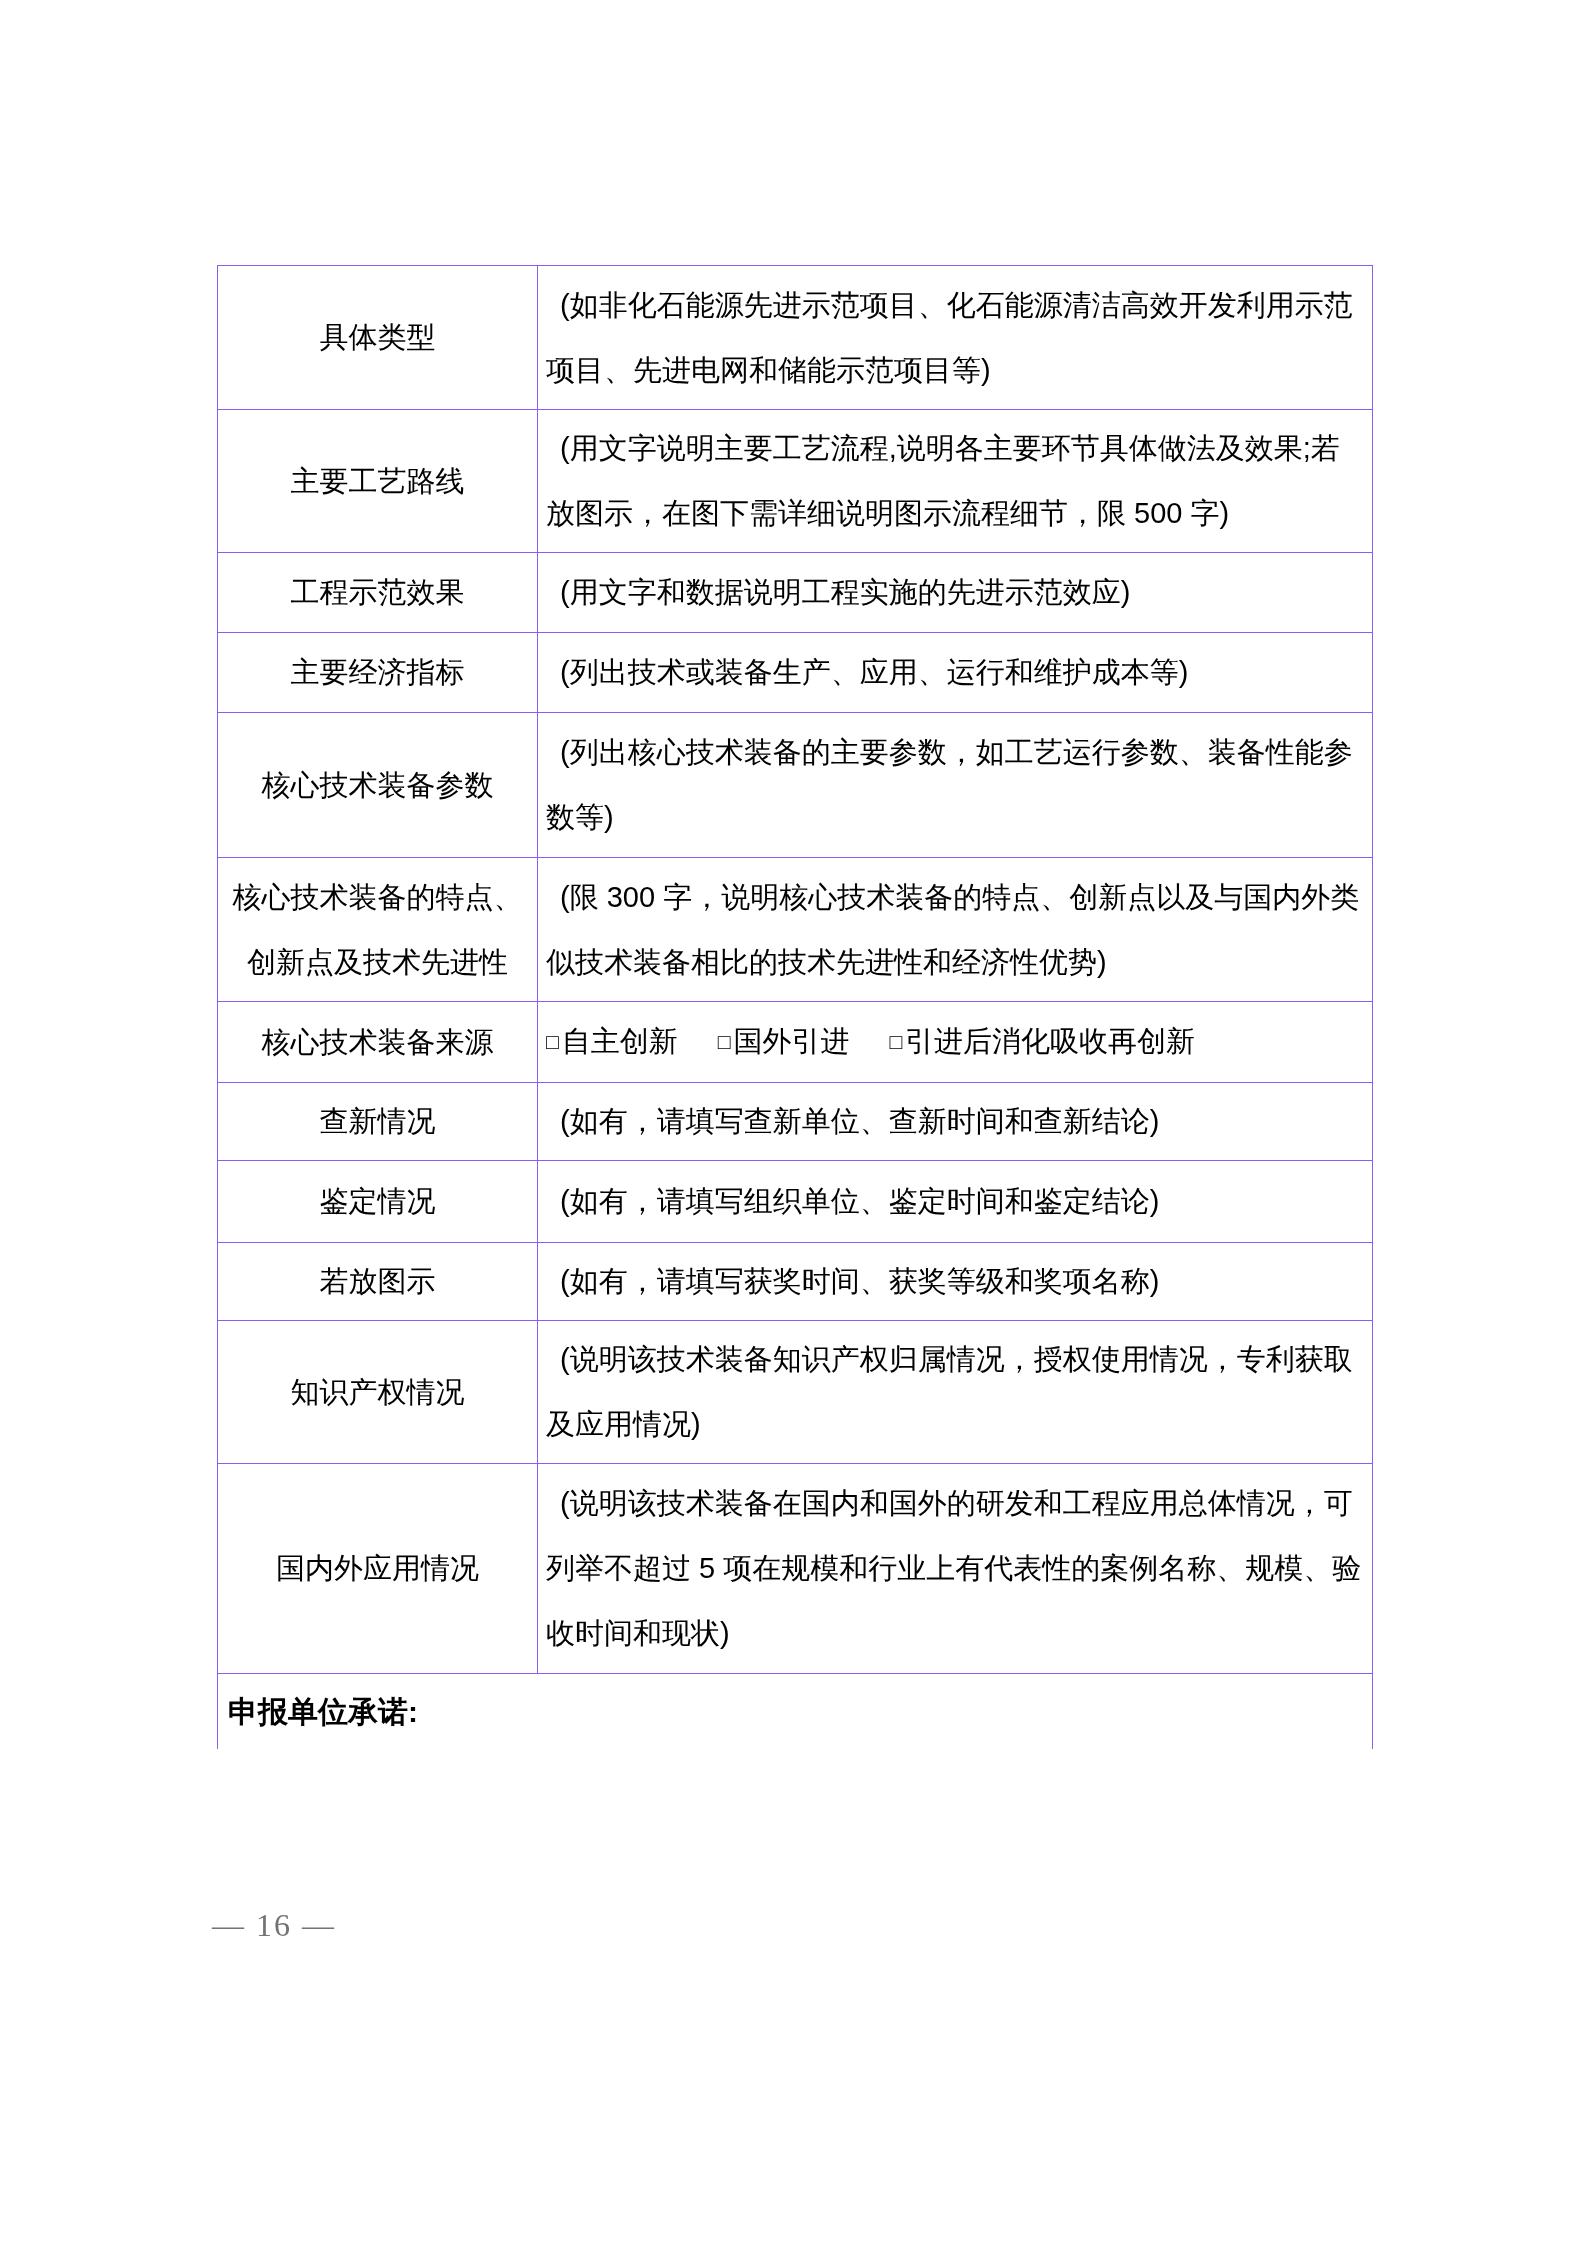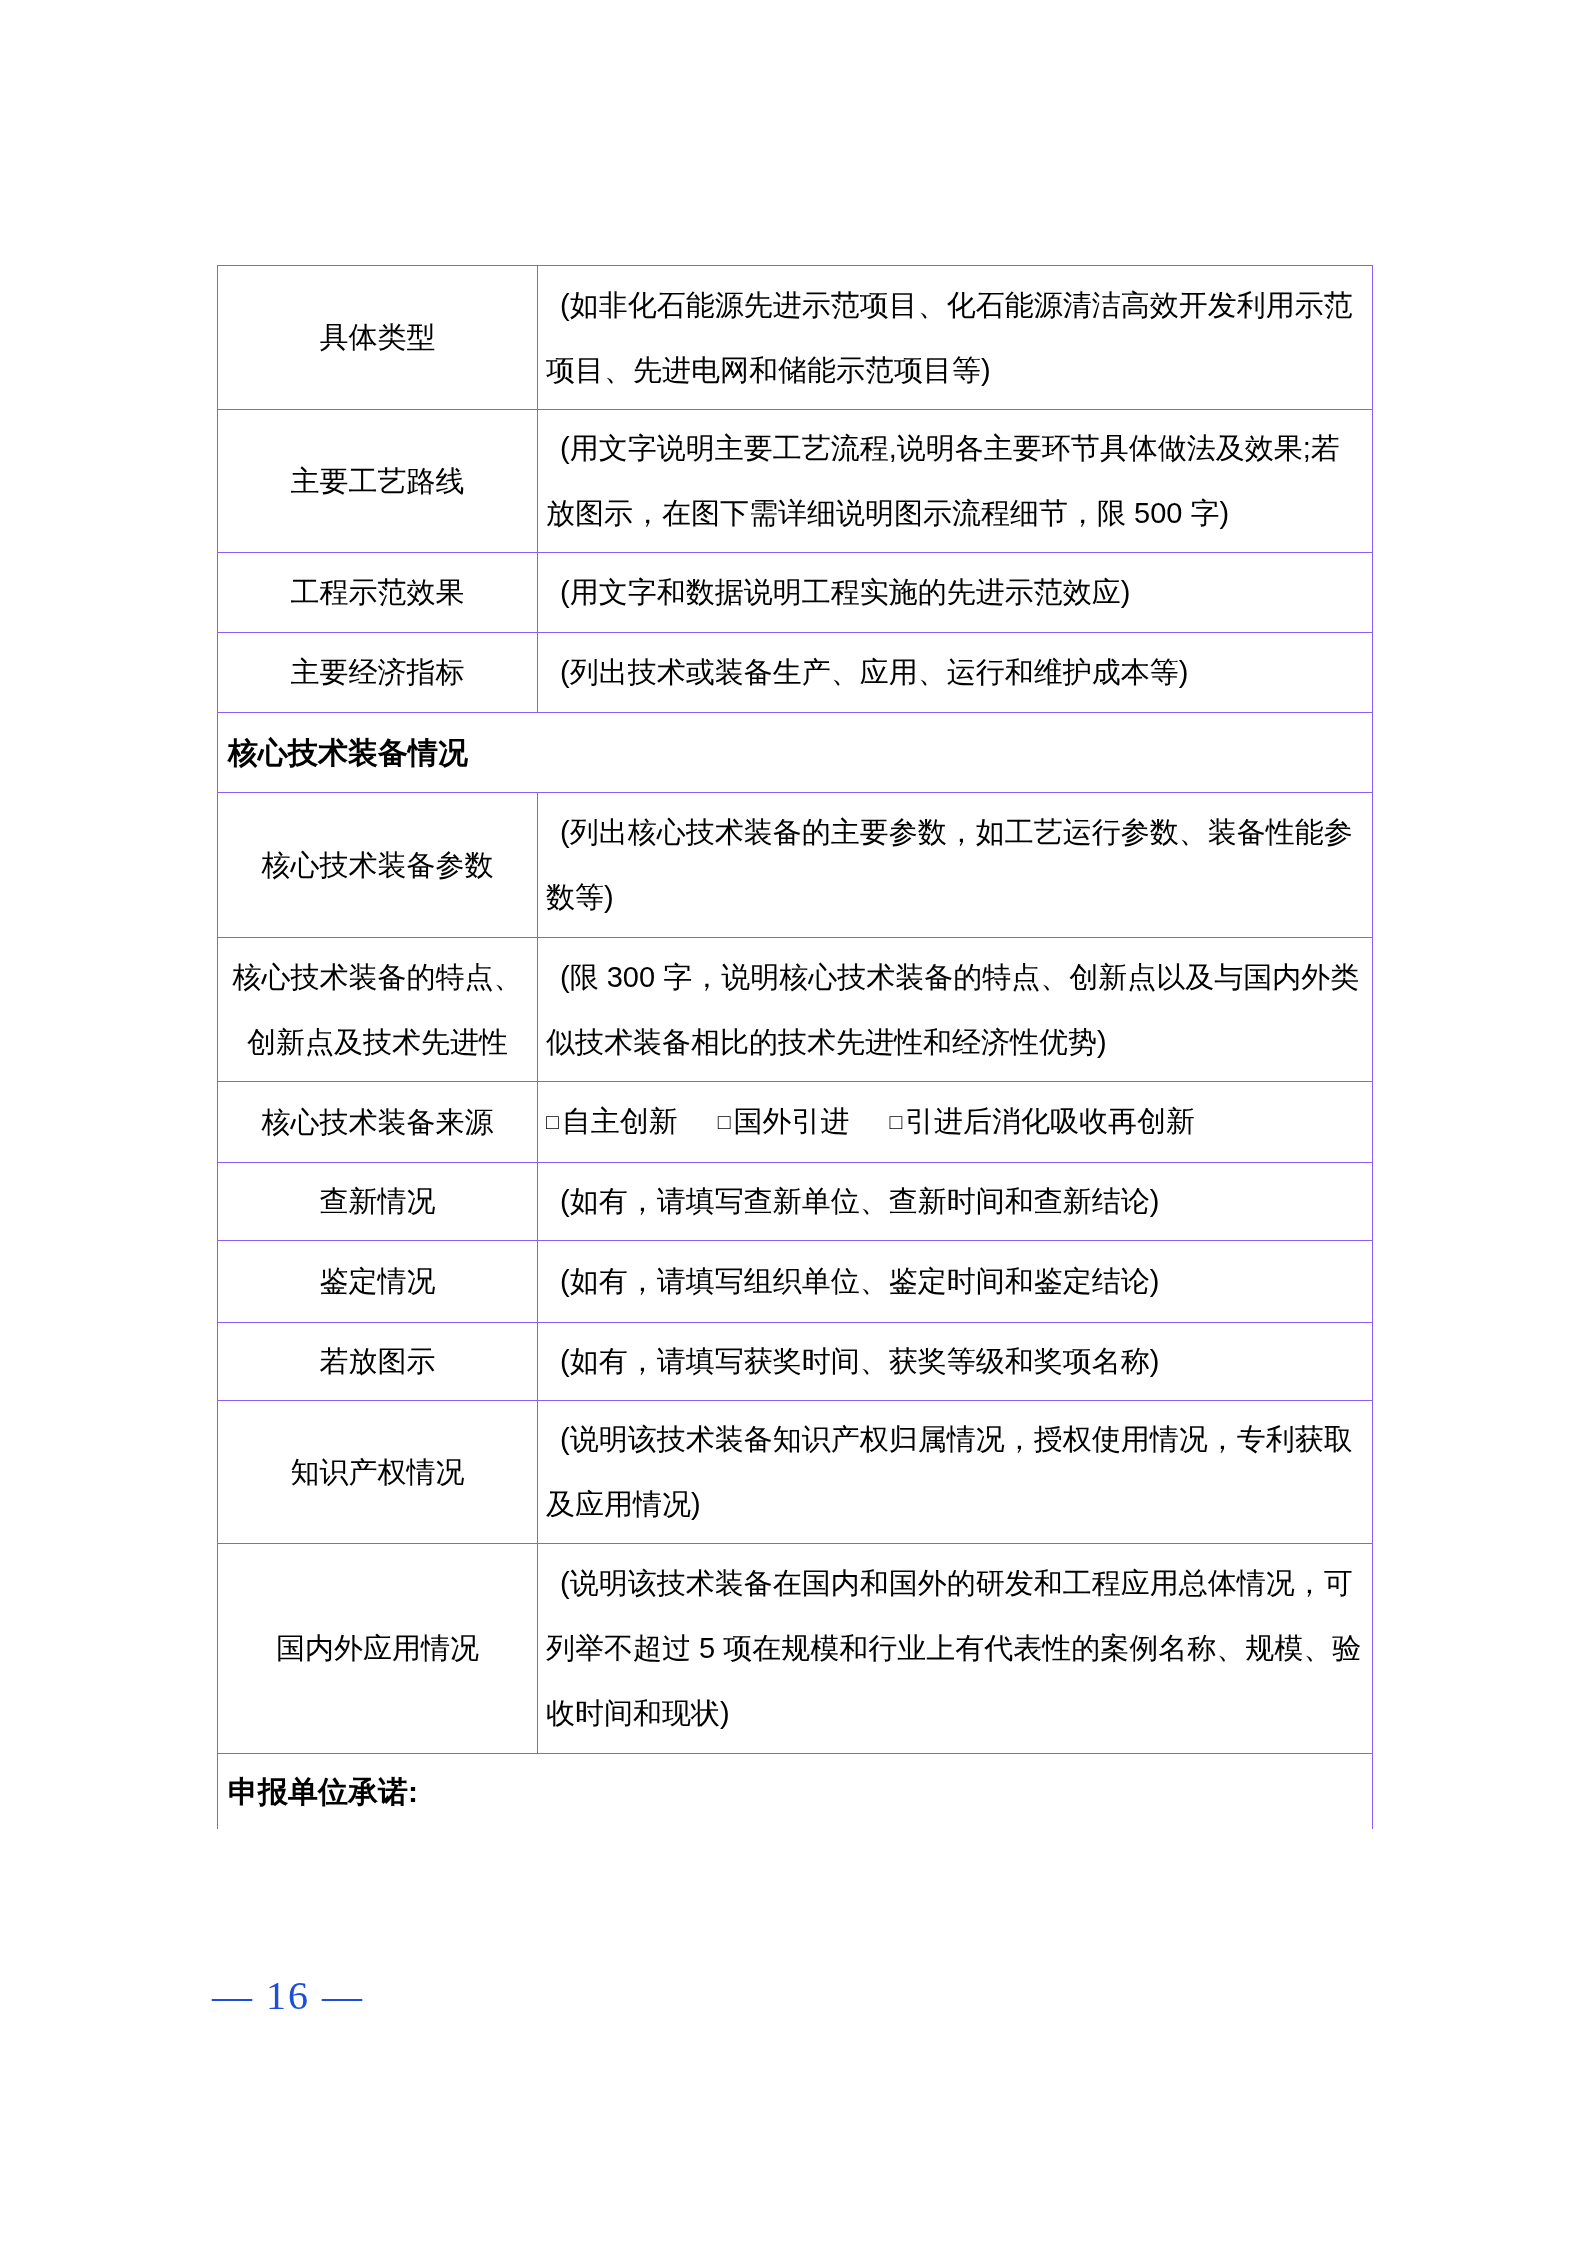--- a/index.html
+++ b/index.html
@@ -58,25 +58,25 @@
   }
   .checkbox-box {
     display: inline-block;
     font-size: 21px;
     margin-right: 3px;
     transform: translateY(-2px);
   }
   .page-number {
     position: absolute;
     left: 212px;
-    top: 1972px;
+    top: 1907px;
     font-family: "Liberation Serif", serif;
-    font-size: 40px;
+    font-size: 32px;
     letter-spacing: 2px;
-    color: #1d4ed8;
+    color: #737373;
   }
 </style>
 </head>
 <body>
 
 <div class="page">
 
   <table class="form-table">
     <colgroup>
       <col class="col-label">
@@ -91,23 +91,20 @@
           <td class="label-cell">主要工艺路线</td>
           <td class="desc-cell">(用文字说明主要工艺流程,说明各主要环节具体做法及效果;若放图示，在图下需详细说明图示流程细节，限 500 字)</td>
         </tr>
         <tr style="height: 80px;">
           <td class="label-cell">工程示范效果</td>
           <td class="desc-cell">(用文字和数据说明工程实施的先进示范效应)</td>
         </tr>
         <tr style="height: 80px;">
           <td class="label-cell">主要经济指标</td>
           <td class="desc-cell">(列出技术或装备生产、应用、运行和维护成本等)</td>
-        </tr>
-        <tr style="height: 80px;">
-          <td class="section-cell" colspan="2">核心技术装备情况</td>
         </tr>
         <tr style="height: 145px;">
           <td class="label-cell">核心技术装备参数</td>
           <td class="desc-cell">(列出核心技术装备的主要参数，如工艺运行参数、装备性能参数等)</td>
         </tr>
         <tr style="height: 144px;">
           <td class="label-cell">核心技术装备的特点、创新点及技术先进性</td>
           <td class="desc-cell">(限 300 字，说明核心技术装备的特点、创新点以及与国内外类似技术装备相比的技术先进性和经济性优势)</td>
         </tr>
         <tr style="height: 81px;">

